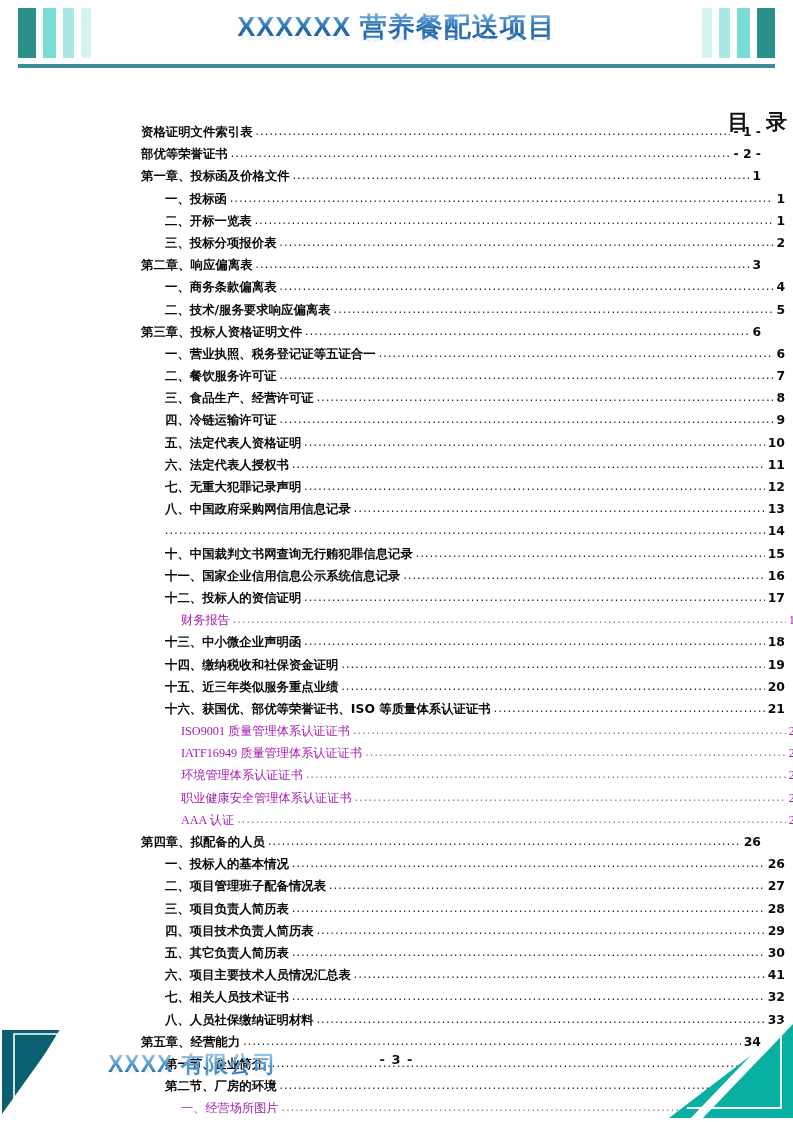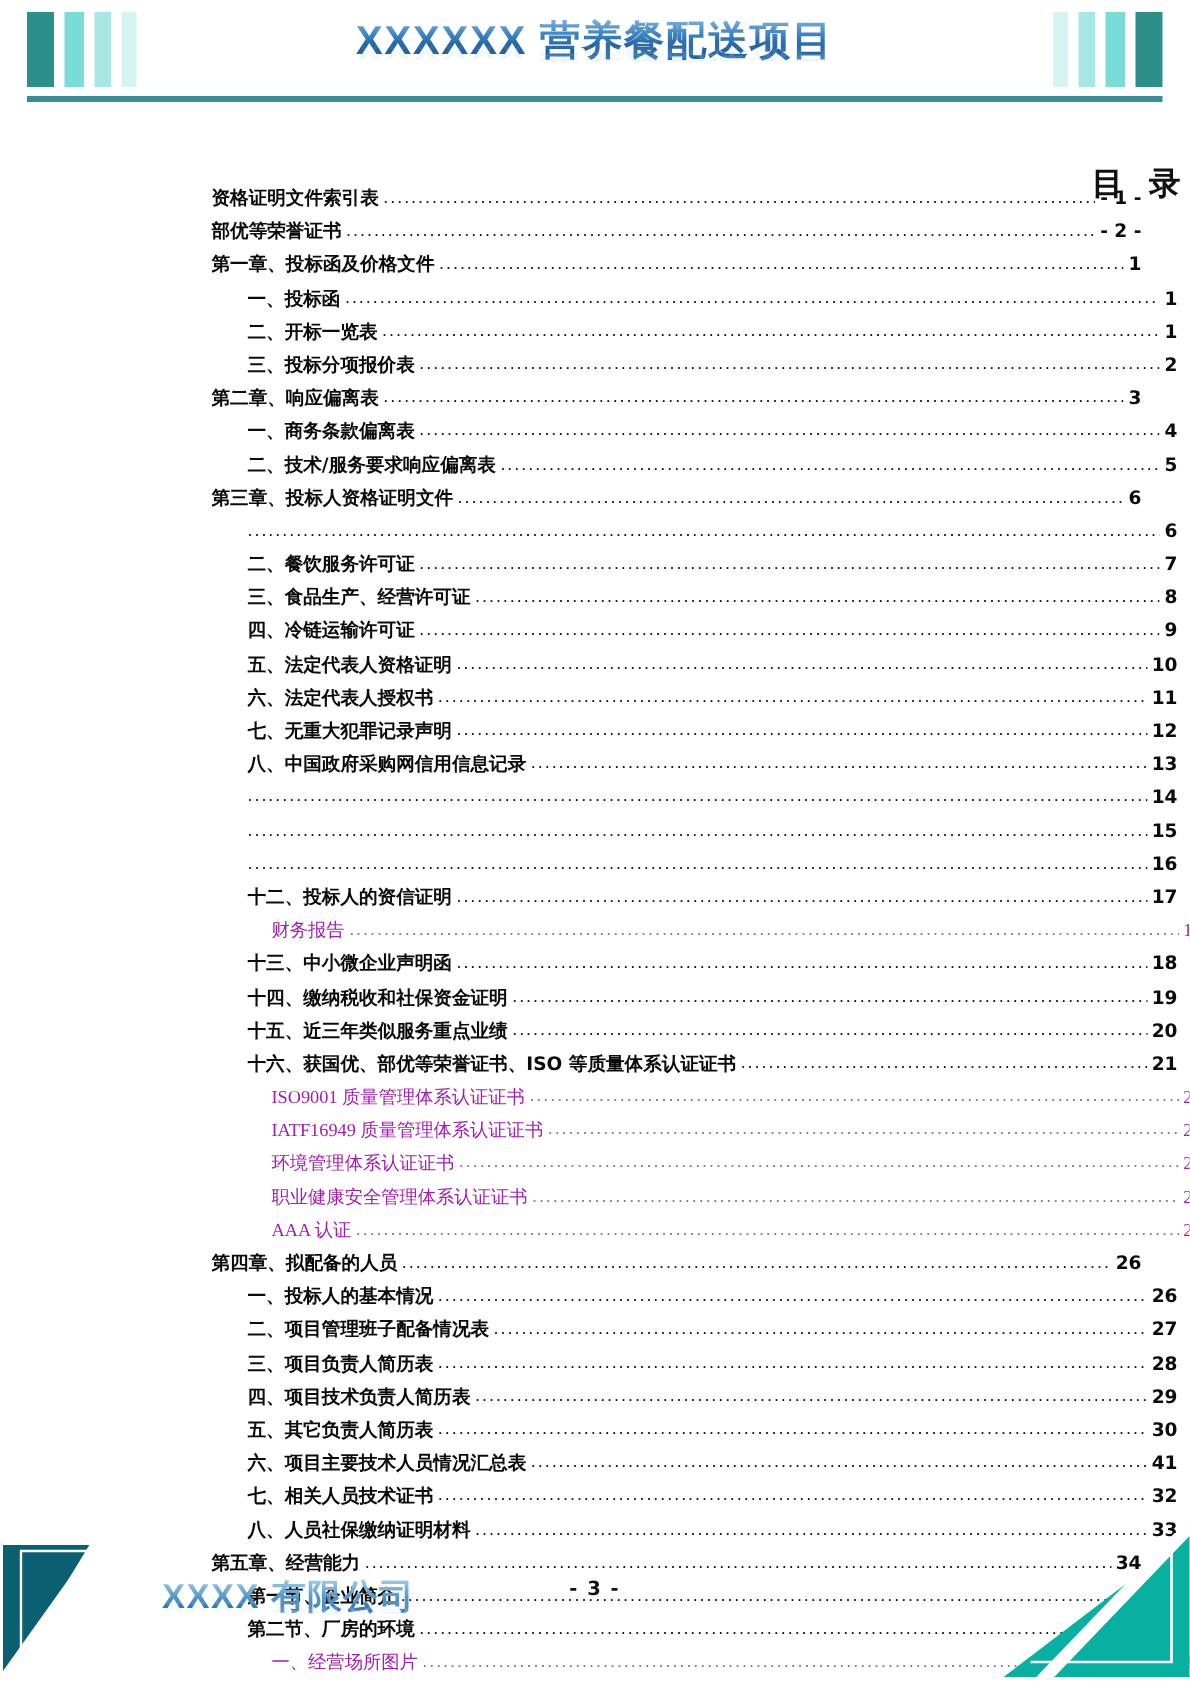--- a/index.html
+++ b/index.html
@@ -284,20 +284,21 @@
       <span class="toc-label">二、技术/服务要求响应偏离表</span>
       <span class="toc-leader">...................................................................................................................................................................................</span>
       <span class="toc-page">5</span>
     </div>
     <div class="toc-row lvl1">
       <span class="toc-label">第三章、投标人资格证明文件</span>
       <span class="toc-leader">...................................................................................................................................................................................</span>
       <span class="toc-page">6</span>
     </div>
     <div class="toc-row lvl2">
+      <span class="toc-label">一、营业执照、税务登记证等五证合一</span>
       <span class="toc-leader">...................................................................................................................................................................................</span>
       <span class="toc-page">6</span>
     </div>
     <div class="toc-row lvl2">
       <span class="toc-label">二、餐饮服务许可证</span>
       <span class="toc-leader">...................................................................................................................................................................................</span>
       <span class="toc-page">7</span>
     </div>
     <div class="toc-row lvl2">
       <span class="toc-label">三、食品生产、经营许可证</span>
@@ -327,24 +328,26 @@
     <div class="toc-row lvl2">
       <span class="toc-label">八、中国政府采购网信用信息记录</span>
       <span class="toc-leader">...................................................................................................................................................................................</span>
       <span class="toc-page">13</span>
     </div>
     <div class="toc-row lvl2">
       <span class="toc-leader">...................................................................................................................................................................................</span>
       <span class="toc-page">14</span>
     </div>
     <div class="toc-row lvl2">
+      <span class="toc-label">十、中国裁判文书网查询无行贿犯罪信息记录</span>
       <span class="toc-leader">...................................................................................................................................................................................</span>
       <span class="toc-page">15</span>
     </div>
     <div class="toc-row lvl2">
+      <span class="toc-label">十一、国家企业信用信息公示系统信息记录</span>
       <span class="toc-leader">...................................................................................................................................................................................</span>
       <span class="toc-page">16</span>
     </div>
     <div class="toc-row lvl2">
       <span class="toc-label">十二、投标人的资信证明</span>
       <span class="toc-leader">...................................................................................................................................................................................</span>
       <span class="toc-page">17</span>
     </div>
     <div class="toc-row lvl3">
       <span class="toc-label">财务报告</span>

